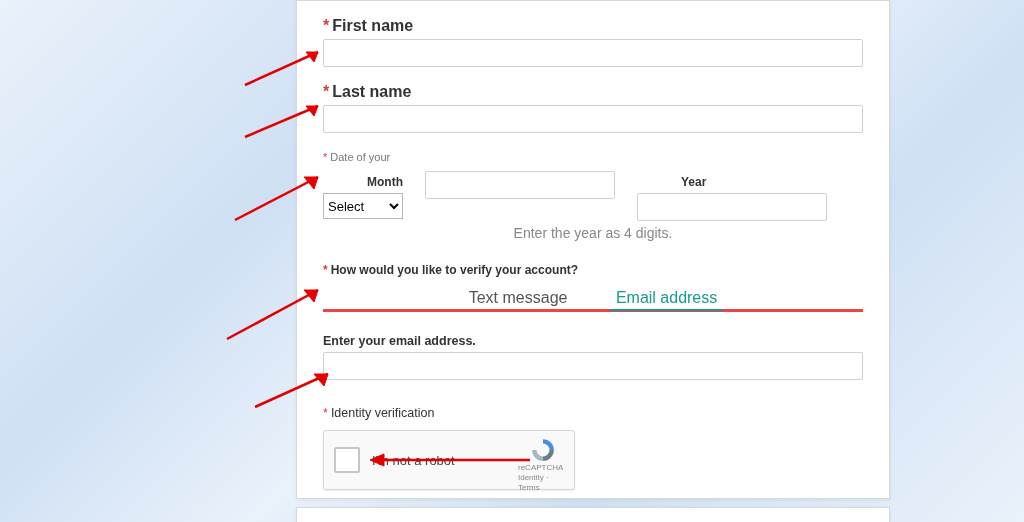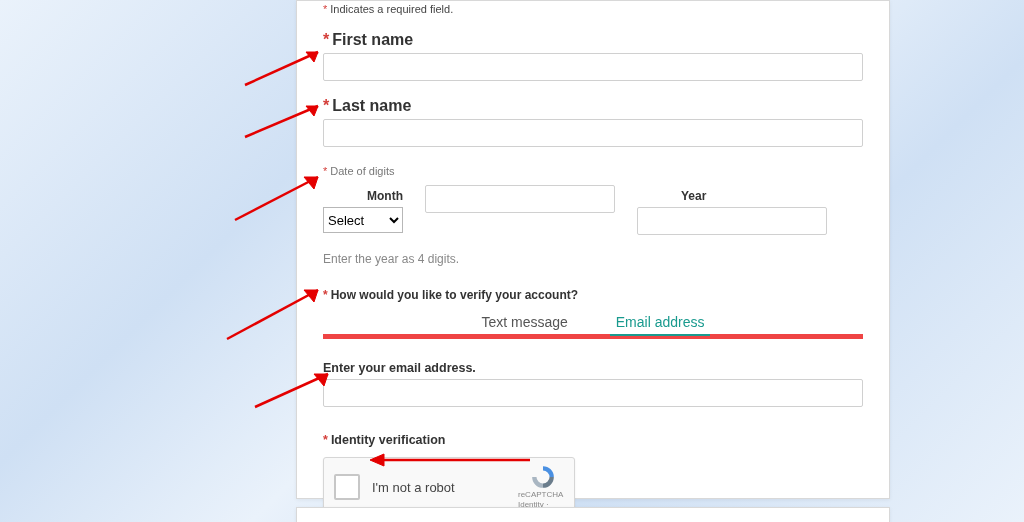--- a/index.html
+++ b/index.html
@@ -13,27 +13,27 @@
   .req{color:#d43f3a;margin-right:3px;}
   .hint{font-size:11px;color:#444;}
   .lbl{font-weight:bold;font-size:16px;margin-top:16px;}
   .smalllbl{font-size:11px;color:#777;margin-top:18px;}
   .sublbl{font-weight:bold;font-size:12px;margin-top:8px;padding-left:44px;}
   input[type=text]{box-sizing:border-box;width:100%;height:28px;border:1px solid #d0d0d0;
                    border-radius:2px;margin-top:4px;padding:0 6px;font-size:13px;}
   .row{display:flex;gap:22px;margin-top:4px;}
   select{height:26px;width:80px;font-size:13px;border:1px solid #b7b7b7;background:#fff;}
   .narrow{width:44px;}
-  .yhint{font-size:12px;color:#888;margin-top:17px;}
+  .yhint{font-size:14px;color:#888;margin-top:4px;text-align:center;}
   .verify-q{font-weight:bold;font-size:12px;margin-top:22px;}
-  .tabs{margin-top:12px;border-bottom:5px solid #ef4444;text-align:center;font-size:14px;height:20px;}
+  .tabs{margin-top:12px;border-bottom:3px solid #ef4444;text-align:center;font-size:16px;height:20px;}
   .tab{display:inline-block;padding:0 6px 6px 6px;margin:0 16px;color:#555;}
   .tab.active{color:#199a8e;border-bottom:2px solid #199a8e;height:14px;}
   .email-lbl{font-weight:bold;font-size:12.5px;margin-top:22px;}
-  .idv{font-weight:bold;font-size:12.5px;margin-top:26px;}
+  .idv{font-weight:normal;font-size:12.5px;margin-top:26px;}
   .recaptcha{width:230px;height:58px;border:1px solid #d6d6d6;border-radius:3px;
              margin-top:10px;background:#f9f9f9;display:flex;align-items:center;
              padding:0 10px;box-shadow:0 1px 2px rgba(0,0,0,.08);position:relative;}
   .chk{width:22px;height:22px;border:2px solid #c7c7c7;border-radius:2px;margin-right:12px;background:#fff;}
   .rtxt{font-size:13px;color:#444;}
   .rlogo{position:absolute;right:6px;top:6px;width:50px;text-align:left;}
   .rswirl{display:block;margin:0 auto;}
   .rcap{font-size:8px;color:#888;line-height:10px;}
   .next{margin-top:26px;display:inline-block;padding:6px 14px;background:#5cb85c;
         border:1px solid #4aa34a;color:#fff;font-size:12.5px;font-weight:bold;
@@ -41,36 +41,33 @@
   
   .arrow{position:absolute;pointer-events:none;}
   .arrow line,.arrow polygon{stroke:#e40000;fill:#e40000;}
 </style>
 </head>
 <body>
 
 <div class="card">
   <div class="pad">
 
-    <div class="hint" style="margin-top:2px">
-      <span class="req">*</span><span>Indicates a required field.</span>
-    </div>
 
     <div class="lbl">
       <span class="req">*</span><span>First name</span>
     </div>
     <input type="text" value="" style="">
 
     <div class="lbl">
       <span class="req">*</span><span>Last name</span>
     </div>
     <input type="text" value="" style="">
 
     <div class="smalllbl">
-      <span class="req">*</span><span>Date of digits</span>
+      <span class="req">*</span><span>Date of your</span>
     </div>
 
     <div class="row">
       <div>
         <div class="sublbl">Month</div>
         <select style="margin-top:4px">
           <option>Select</option>
         </select>
       </div>
       <div>

